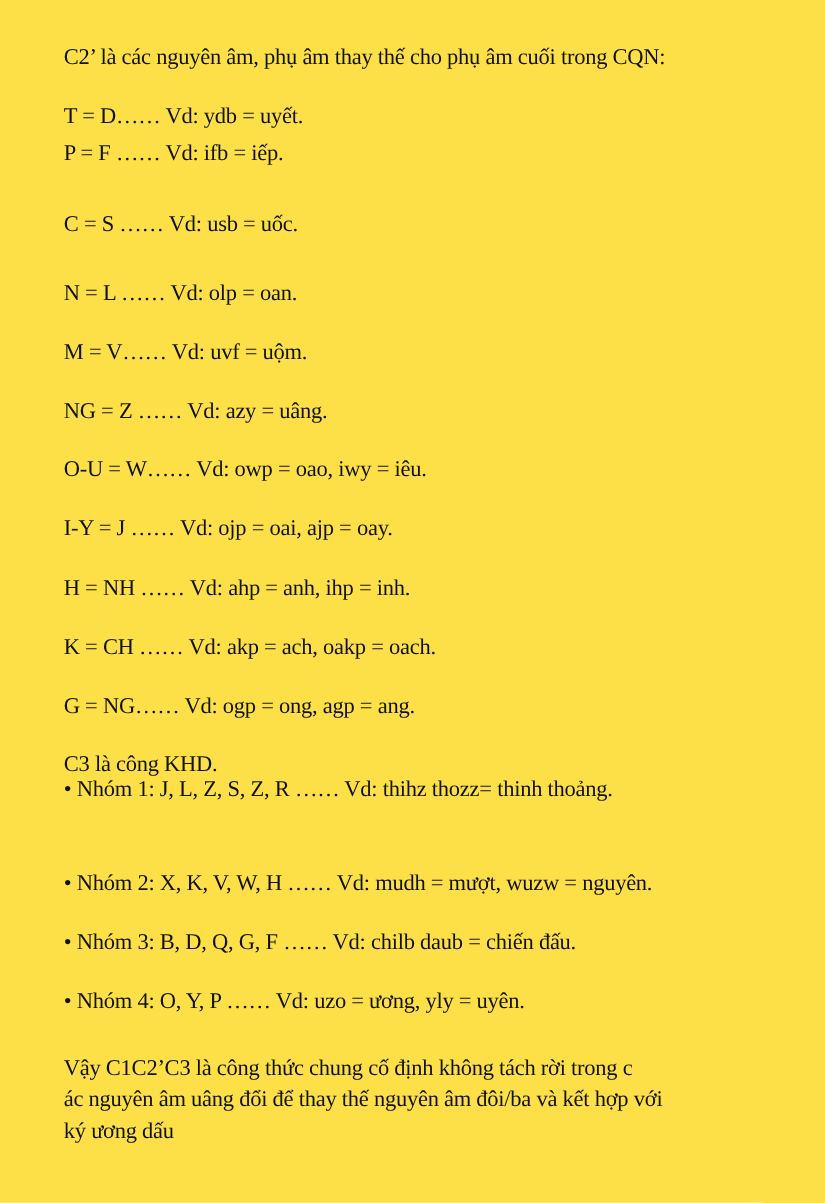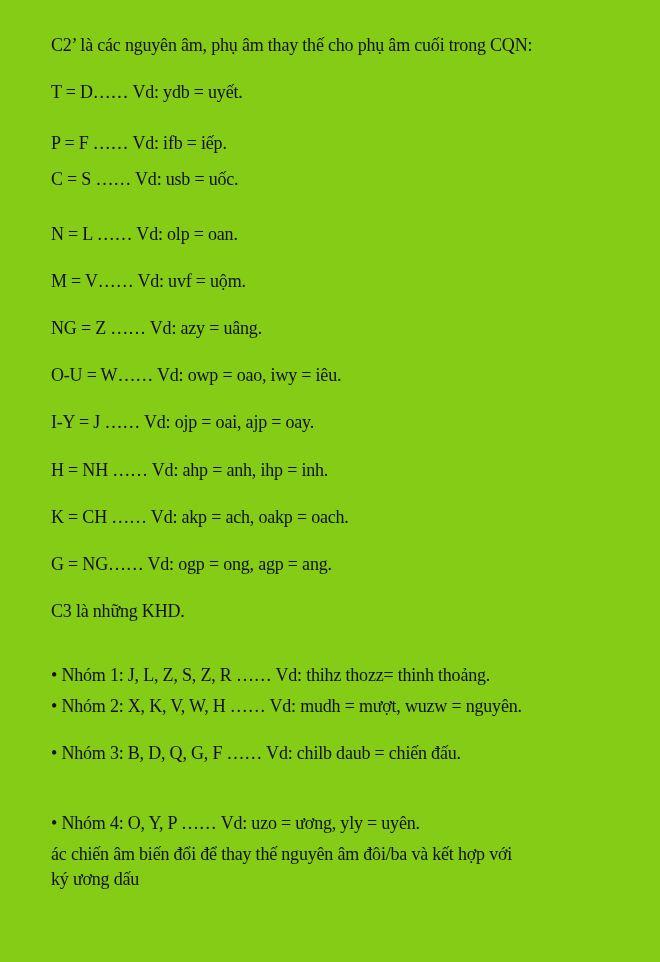--- a/index.html
+++ b/index.html
@@ -13,21 +13,21 @@
       overflow: hidden;
       position: relative;
       font-family: "Liberation Serif", "DejaVu Serif", serif;
       color: #111111;
     }
     .page {
       position: absolute;
       left: 0; top: 0;
       width: 660px;
       height: 962px;
-      background: #84cc16;
+      background: #fde047;
     }
     .line {
       position: absolute;
       left: 51px;
       font-size: 18px;
       line-height: 22px;
       white-space: nowrap;
       letter-spacing: -0.2px;
     }
     .para {
@@ -41,35 +41,36 @@
     }
     .para span { display: block; white-space: nowrap; }
   </style>
 </head>
 <body>
 
 <div class="page">
   <div class="line" style="top:34px">C2’ là các nguyên âm, phụ âm thay thế cho phụ âm cuối trong CQN:</div>
 
   <div class="line" style="top:81px">T = D…… Vd: ydb = uyết.</div>
-  <div class="line" style="top:132px">P = F …… Vd: ifb = iếp.</div>
+  <div class="line" style="top:111px">P = F …… Vd: ifb = iếp.</div>
   <div class="line" style="top:168px">C = S …… Vd: usb = uốc.</div>
   <div class="line" style="top:223px">N = L …… Vd: olp = oan.</div>
   <div class="line" style="top:270px">M = V…… Vd: uvf = uộm.</div>
   <div class="line" style="top:364px">O-U = W…… Vd: owp = oao, iwy = iêu.</div>
   <div class="line" style="top:317px">NG = Z …… Vd: azy = uâng.</div>
   <div class="line" style="top:411px">I-Y = J …… Vd: ojp = oai, ajp = oay.</div>
   <div class="line" style="top:506px">K = CH …… Vd: akp = ach, oakp = oach.</div>
   <div class="line" style="top:459px">H = NH …… Vd: ahp = anh, ihp = inh.</div>
   <div class="line" style="top:553px">G = NG…… Vd: ogp = ong, agp = ang.</div>
 
-  <div class="line" style="top:600px">C3 là những KHD.</div>
+  <div class="line" style="top:600px">C3 là công KHD.</div>
 
-  <div class="line" style="top:664px">• Nhóm 1: J, L, Z, S, Z, R …… Vd: thihz thozz= thinh thoảng.</div>
+  <div class="line" style="top:620px">• Nhóm 1: J, L, Z, S, Z, R …… Vd: thihz thozz= thinh thoảng.</div>
   <div class="line" style="top:695px">• Nhóm 2: X, K, V, W, H …… Vd: mudh = mượt, wuzw = nguyên.</div>
   <div class="line" style="top:742px">• Nhóm 3: B, D, Q, G, F …… Vd: chilb daub = chiến đấu.</div>
-  <div class="line" style="top:812px">• Nhóm 4: O, Y, P …… Vd: uzo = ương, yly = uyên.</div>
+  <div class="line" style="top:789px">• Nhóm 4: O, Y, P …… Vd: uzo = ương, yly = uyên.</div>
 
   <div class="para">
-    <span>ác chiến âm biến đổi để thay thế nguyên âm đôi/ba và kết hợp với</span>
+    <span>Vậy C1C2’C3 là công thức chung cố định không tách rời trong c</span>
+    <span>ác nguyên âm uâng đổi để thay thế nguyên âm đôi/ba và kết hợp với</span>
     <span>ký ương dấu</span>
   </div>
 </div>
 
 </body></html>

